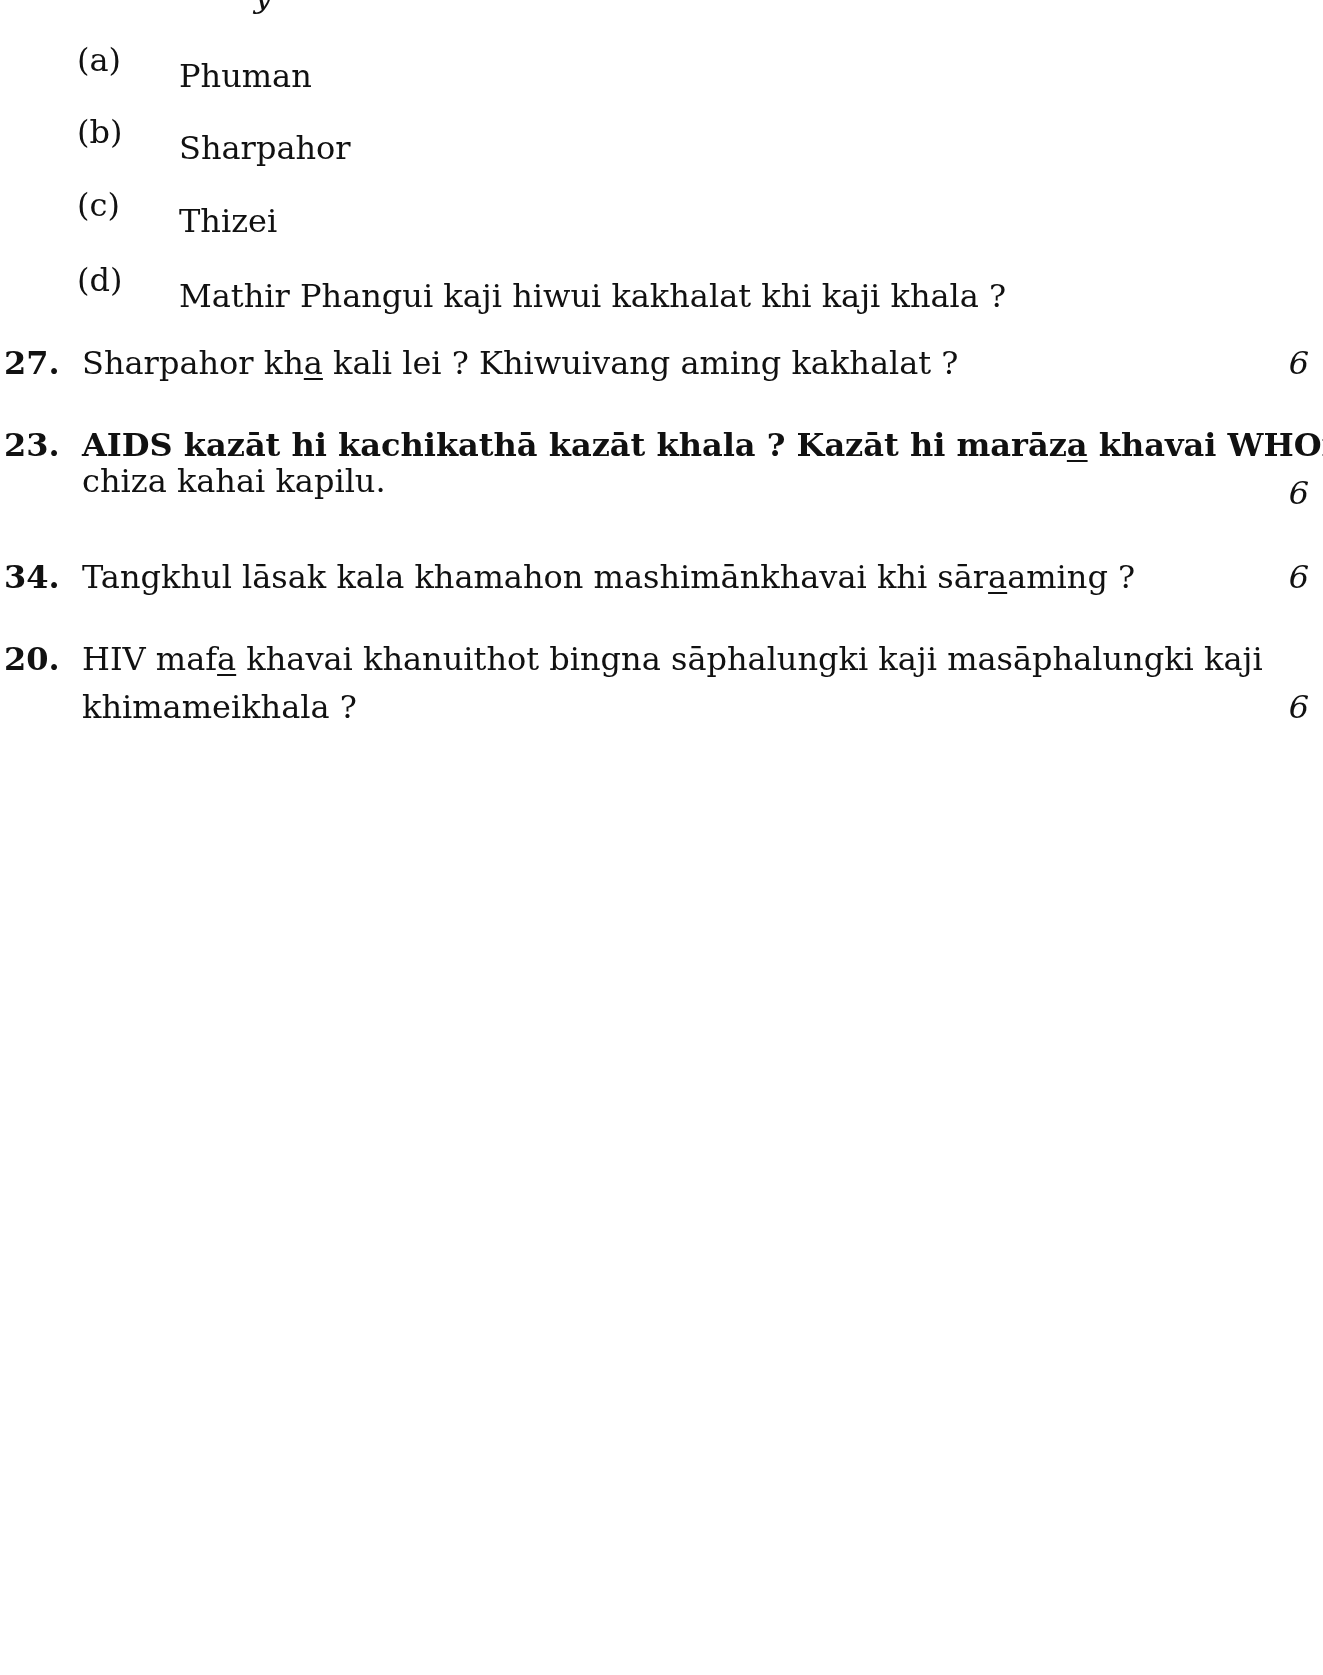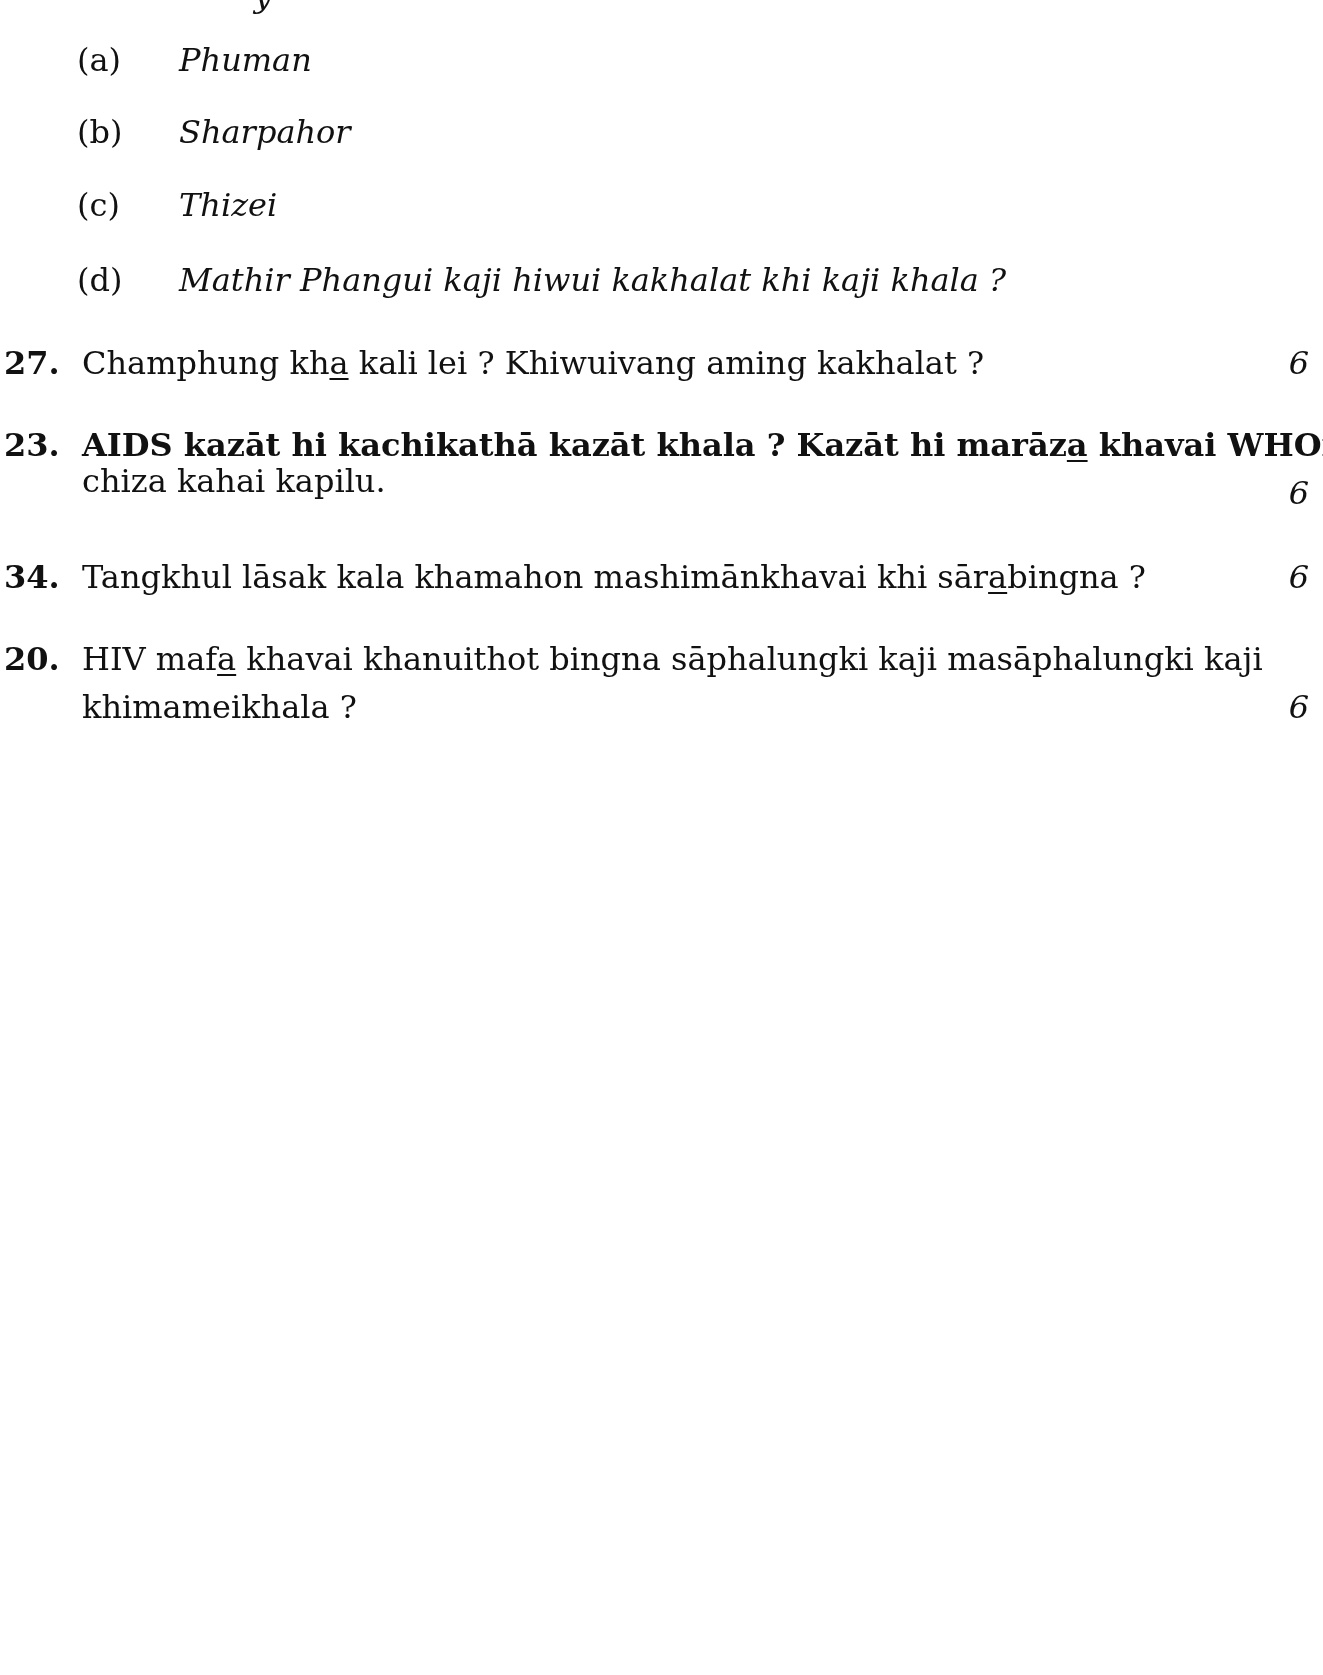--- a/index.html
+++ b/index.html
@@ -39,22 +39,21 @@
       white-space: nowrap;
     }
     .option .opt-label {
       position: absolute;
       left: 77px;
       top: 0;
     }
     .option .opt-text {
       position: absolute;
       left: 179px;
-      top: 0;
-      font-style: italic;
+      top: 16px;
     }
     .question {
       position: absolute;
       left: 0;
       width: 1323px;
       font-size: 32px;
       line-height: 50px;
     }
     .question .q-num {
       position: absolute;
@@ -99,34 +98,34 @@
     <span class="opt-label">(c)</span>
     <span class="opt-text">Thizei</span>
   </div>
   <div class="option" style="top:260px;">
     <span class="opt-label">(d)</span>
     <span class="opt-text">Mathir Phangui kaji hiwui kakhalat khi kaji khala ?</span>
   </div>
 
   <div class="question" style="top:338px;height:50px;">
     <span class="q-num">27.</span>
-    <span class="q-line" style="top:0;"><span>Champhung kh</span><u>a</u><span> kali lei ? Khiwuivang aming kakhalat ?</span></span>
+    <span class="q-line" style="top:0;"><span>Sharpahor kh</span><u>a</u><span> kali lei ? Khiwuivang aming kakhalat ?</span></span>
     <span class="q-marks" style="top:0;">6</span>
   </div>
 
   <div class="question" style="top:420px;height:100px;">
     <span class="q-num">23.</span>
     <span class="q-line" style="top:0;font-weight:bold;"><span>AIDS kazāt hi kachikathā kazāt khala ? Kazāt hi marāz</span><u>a</u><span> khavai WHOna</span></span>
     <span class="q-line" style="top:36px;"><span>chiza kahai kapilu.</span></span>
     <span class="q-marks" style="top:48px;">6</span>
   </div>
 
   <div class="question" style="top:552px;height:50px;">
     <span class="q-num">34.</span>
-    <span class="q-line" style="top:0;"><span>Tangkhul lāsak kala khamahon mashimānkhavai khi sār</span><u>a</u><span>bingna ?</span></span>
+    <span class="q-line" style="top:0;"><span>Tangkhul lāsak kala khamahon mashimānkhavai khi sār</span><u>a</u><span>aming ?</span></span>
     <span class="q-marks" style="top:0;">6</span>
   </div>
 
   <div class="question" style="top:634px;height:100px;">
     <span class="q-num">20.</span>
     <span class="q-line" style="top:48px;"><span>khimameikhala ?</span></span>
     <span class="q-line" style="top:0;"><span>HIV maf</span><u>a</u><span> khavai khanuithot bingna sāphalungki kaji masāphalungki kaji</span></span>
     <span class="q-marks" style="top:48px;">6</span>
   </div>
 

